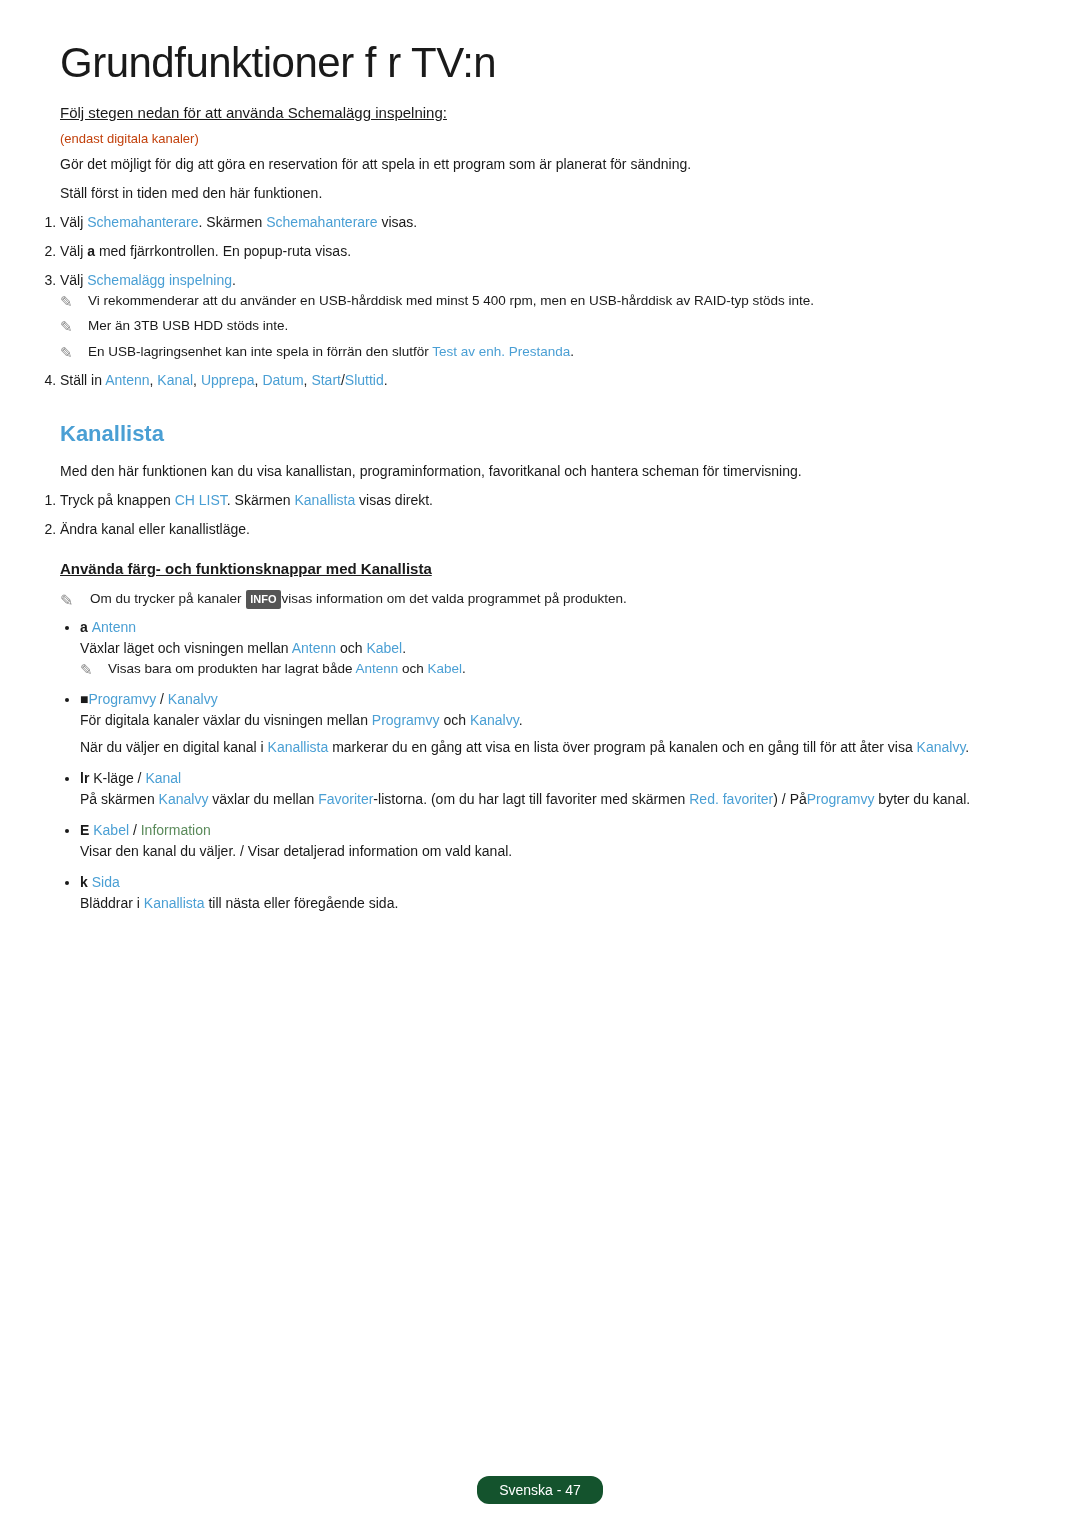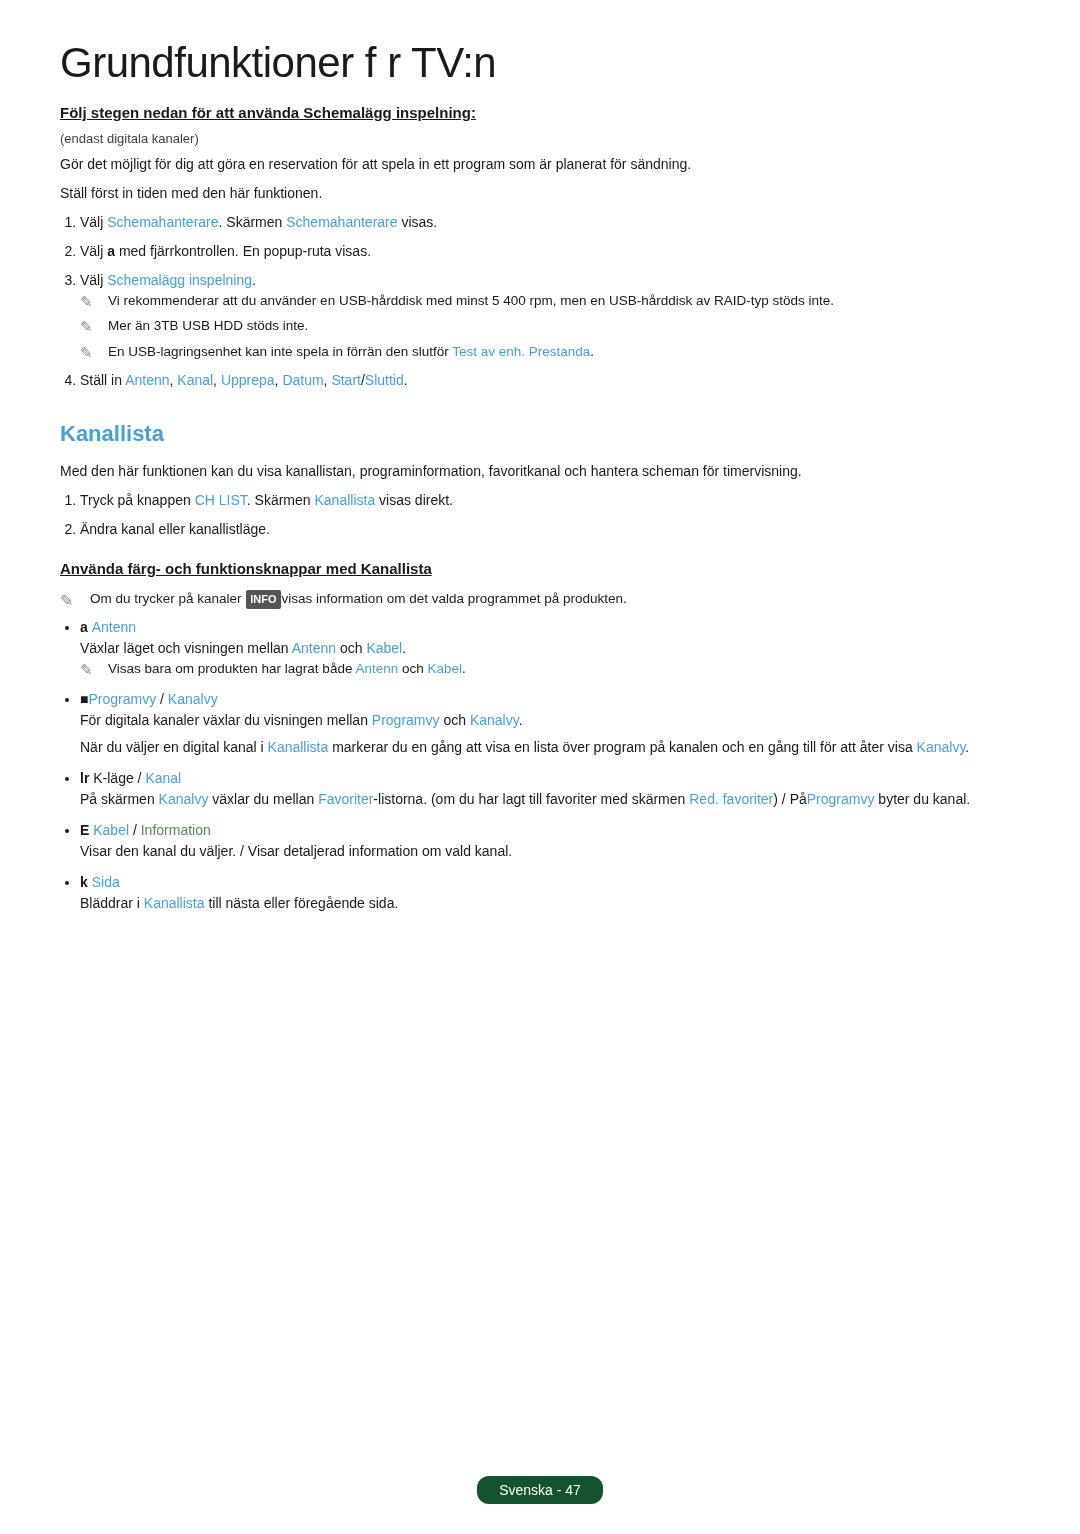--- a/index.html
+++ b/index.html
@@ -38,49 +38,48 @@
     h3 {
       font-size: 15px;
       font-weight: 700;
       text-decoration: underline;
       margin-bottom: 12px;
       margin-top: 10px;
     }
 
     .subtitle {
       font-size: 15px;
-      font-weight: 700;
+      font-weight: 400;
       text-decoration: underline;
       margin-bottom: 10px;
     }
 
     .note-small {
       font-size: 13px;
-      color: #404040;
+      color: #c2410c;
       margin-bottom: 8px;
     }
 
     .intro-text {
       font-size: 14px;
       margin-bottom: 8px;
       line-height: 1.5;
     }
 
     .link-blue {
       color: #4a9fd4;
       text-decoration: none;
     }
 
     .link-green {
       color: #5a8a5a;
       text-decoration: none;
     }
 
     ol {
-      margin-left: 20px;
       margin-bottom: 10px;
     }
 
     ol li {
       margin-bottom: 8px;
       line-height: 1.5;
     }
 
     ul.bullet-list {
       list-style: disc;

